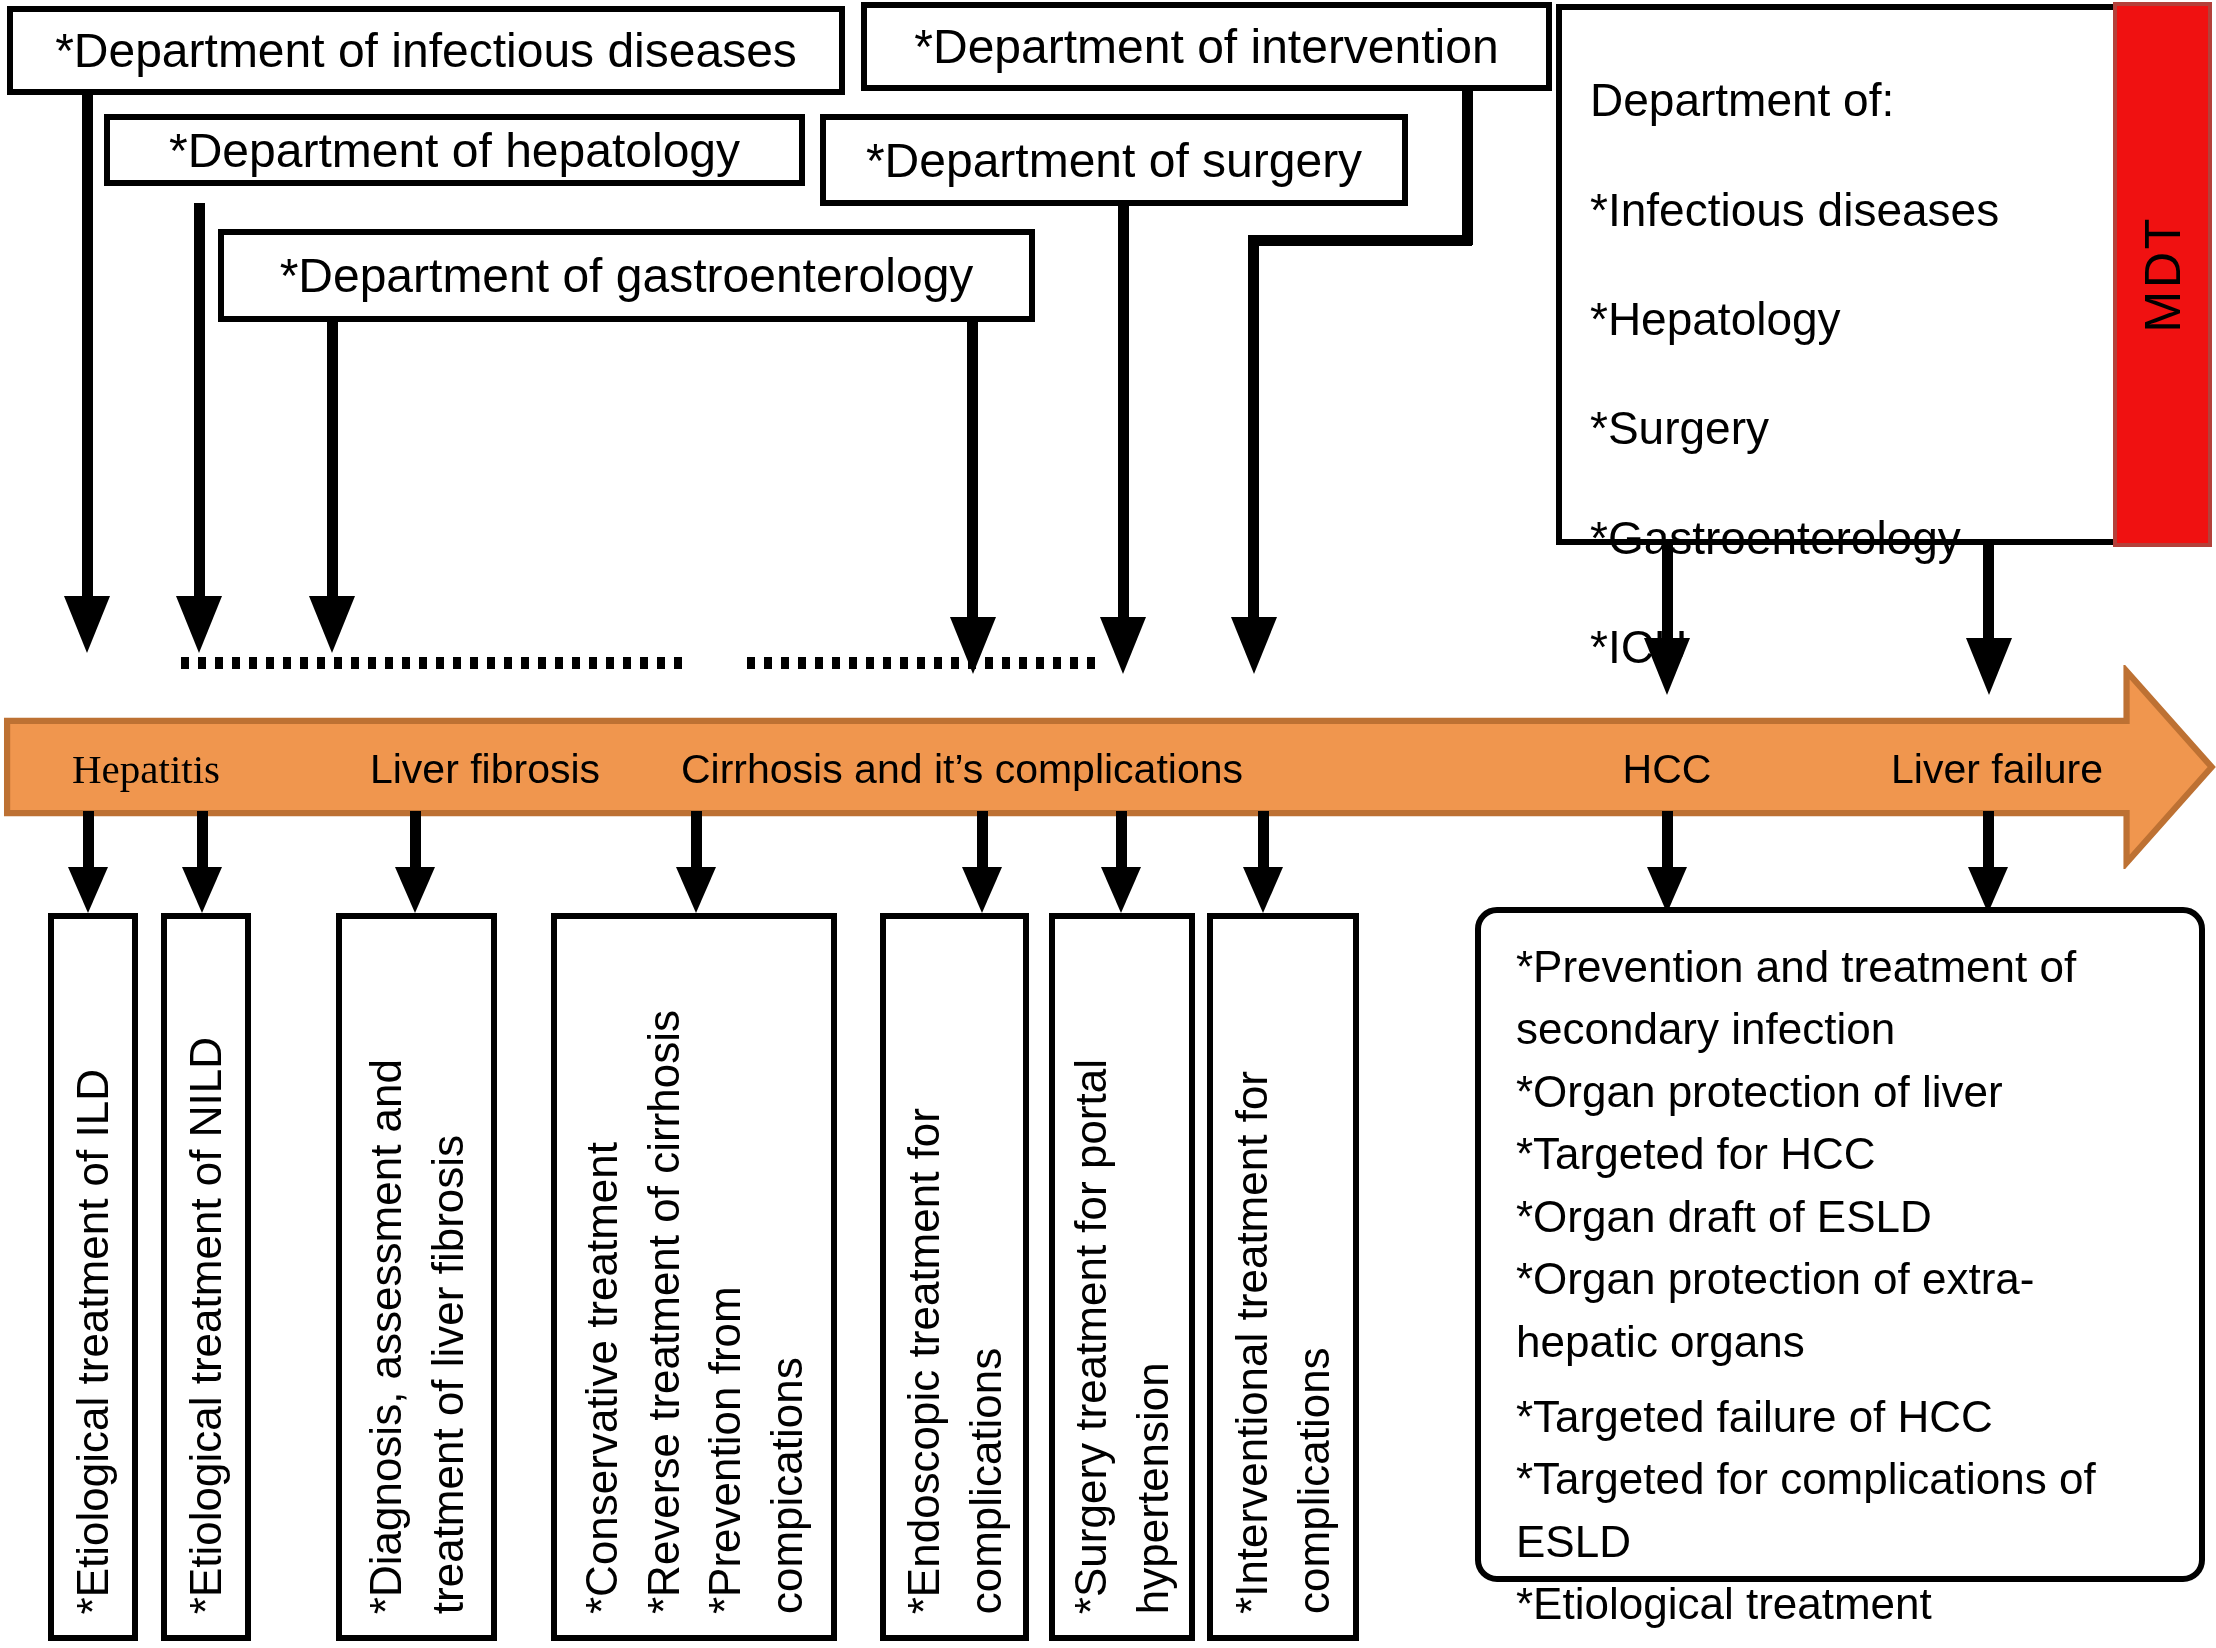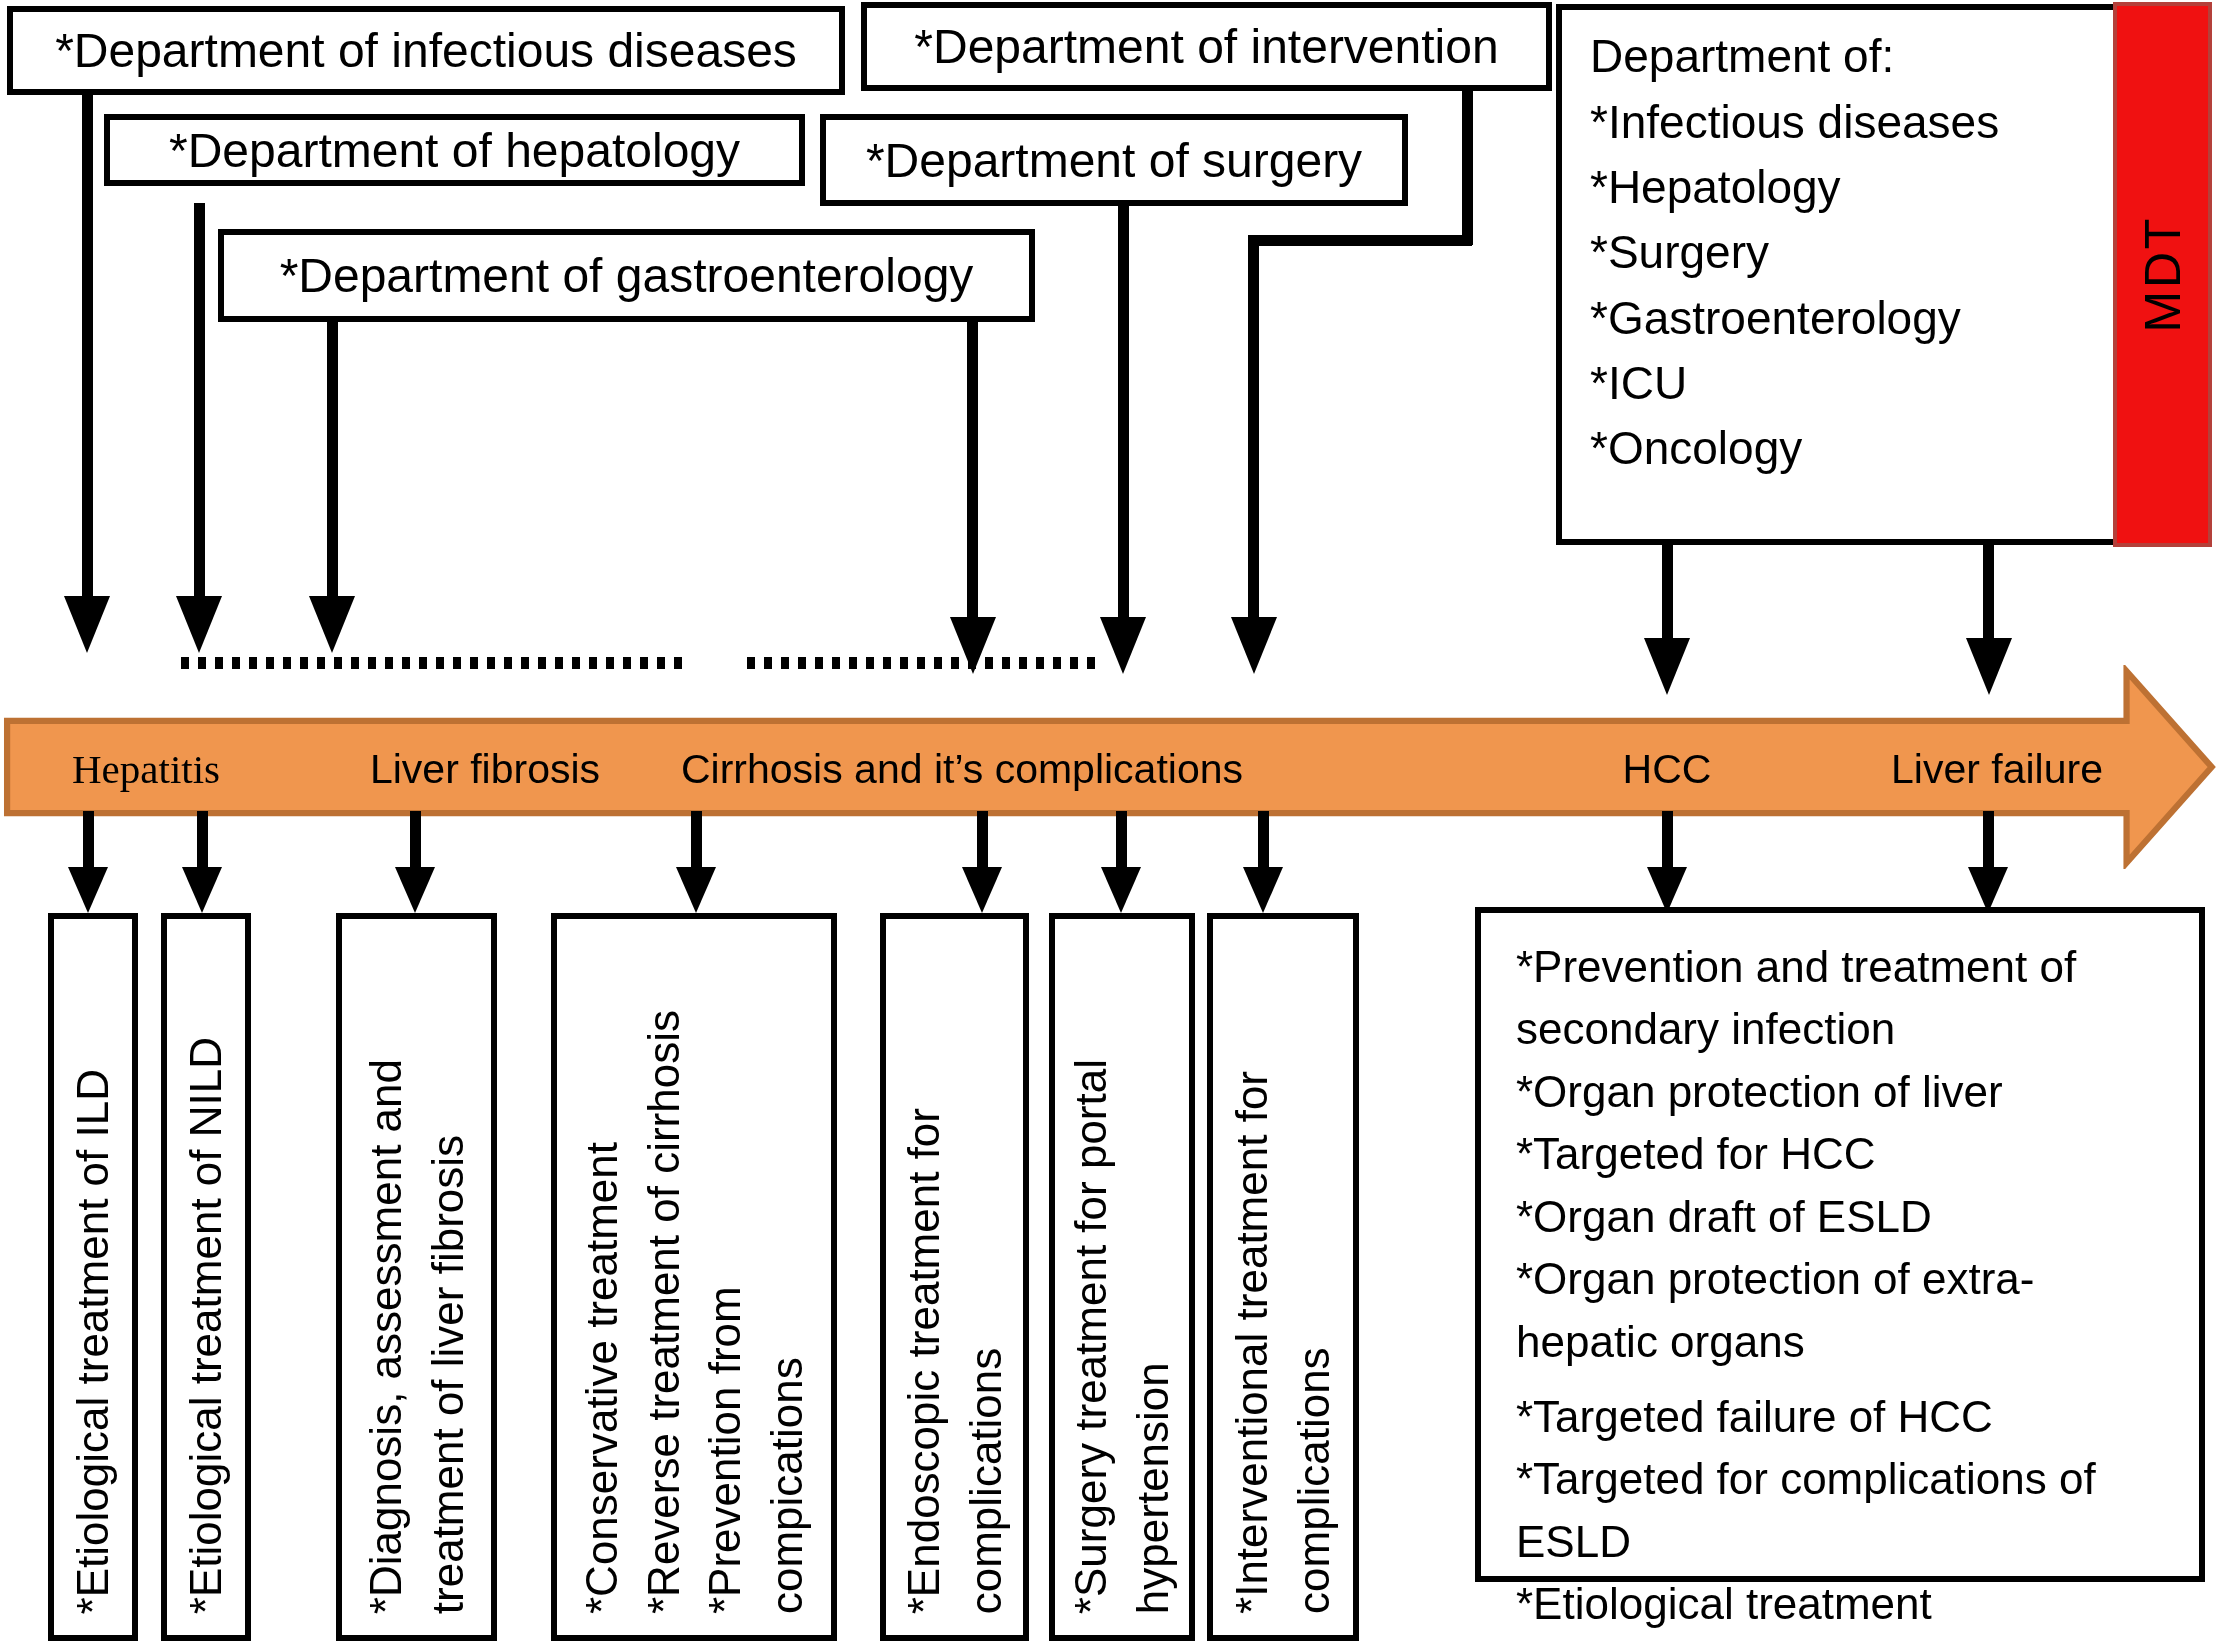--- a/index.html
+++ b/index.html
@@ -24,21 +24,21 @@
   .dotted{position:absolute;top:657px;height:12.4px;
         background:repeating-linear-gradient(90deg,#000 0 8px,transparent 8px 17px);}
 
   
   #bandsvg{position:absolute;left:0;top:665px;width:2217px;height:204px;}
   .stage-label{position:absolute;top:746px;height:46px;line-height:46px;
         font-size:41px;white-space:nowrap;transform:translateX(-50%);z-index:4;}
 
   
   #mdt-panel{padding:14px 17.7px 0 28px;font-size:46px;line-height:1.42;}
-  #mdt-panel .line{white-space:nowrap;}
+  #mdt-panel .line{white-space:nowrap;margin-top:44px;}
   #mdt-badge{position:absolute;left:2113px;top:1.8px;width:99px;height:545px;
         background:#f01111;border:4.4px solid #b4403a;z-index:3;
         display:flex;align-items:center;justify-content:center;}
   #mdt-badge span{writing-mode:vertical-rl;transform:rotate(180deg);
         font-size:50px;letter-spacing:2.7px;color:#000;}
 
   
   .vbox{display:flex;justify-content:center;align-items:flex-end;padding-bottom:21px;}
   .vtext{writing-mode:vertical-rl;transform:rotate(180deg);
         font-size:44px;line-height:1.4;white-space:pre-line;}
@@ -160,21 +160,21 @@
   </div>
   <div class="box vbox" style="left:1049px;top:913px;width:146px;height:728px;">
     <div class="vtext">*Surgery treatment for portal
 hypertension</div>
   </div>
   <div class="box vbox" style="left:1207px;top:913px;width:152px;height:728px;">
     <div class="vtext">*Interventional treatment for
 complications</div>
   </div>
 
-  <div class="box" id="hcc-box" style="left:1475px;top:907px;width:730px;height:675px;">
+  <div class="box" id="hcc-box" style="left:1475px;top:907px;width:730px;height:675px;border-radius:22px;">
     <div class="line">*Prevention and treatment of secondary infection</div>
     <div class="line">*Organ protection of liver</div>
     <div class="line">*Targeted for HCC</div>
     <div class="line">*Organ draft of ESLD</div>
     <div class="line">*Organ protection of extra-hepatic organs</div>
     <div class="line">*Targeted failure of HCC</div>
     <div class="line">*Targeted for complications of ESLD</div>
     <div class="line">*Etiological treatment</div>
   </div>
 

